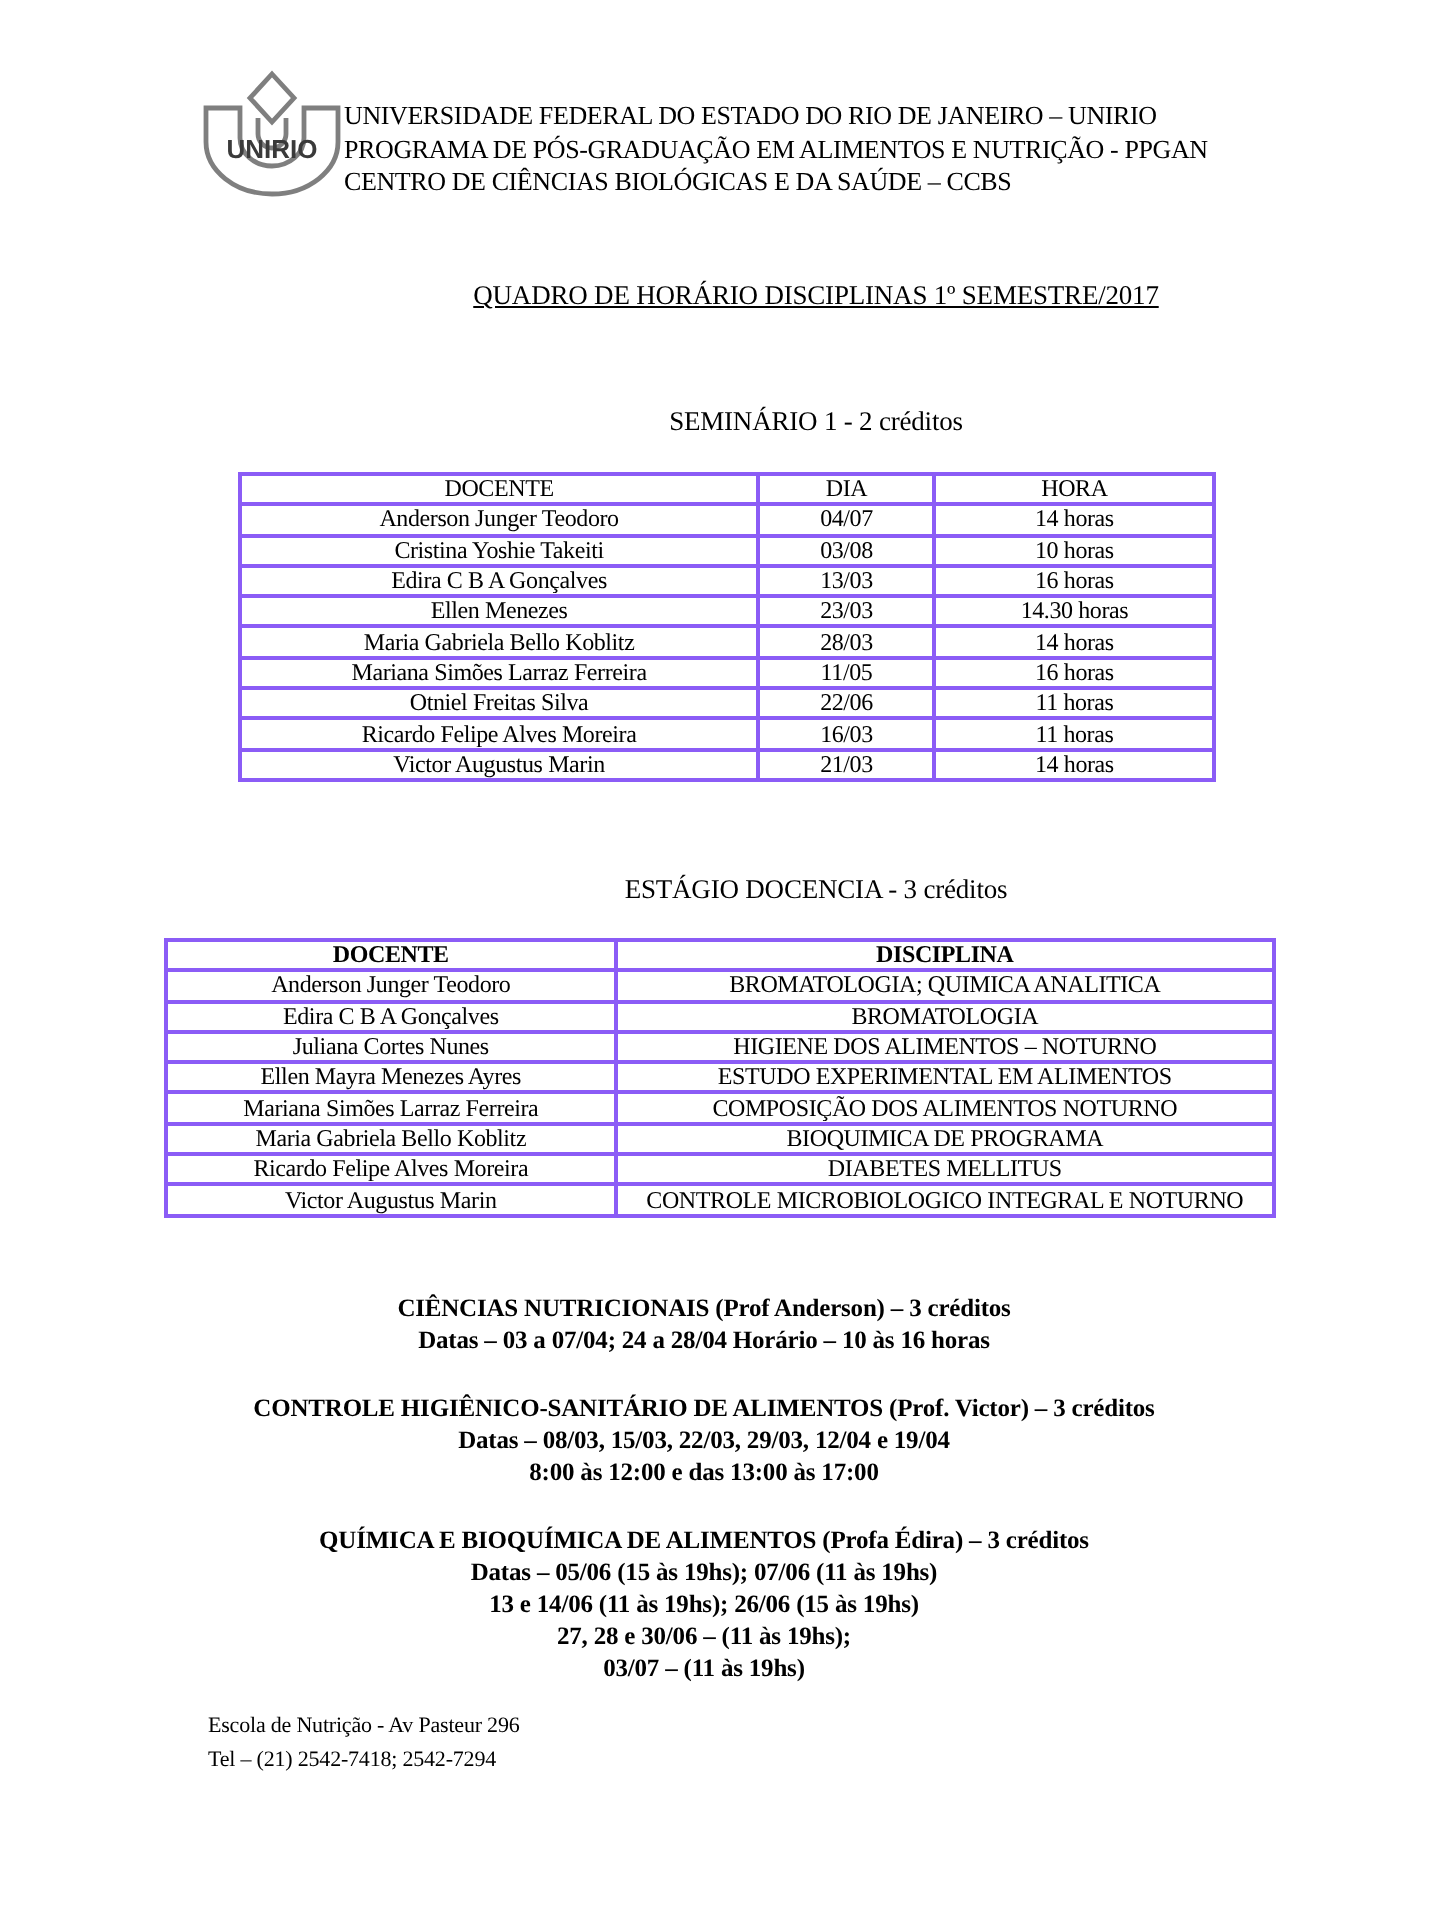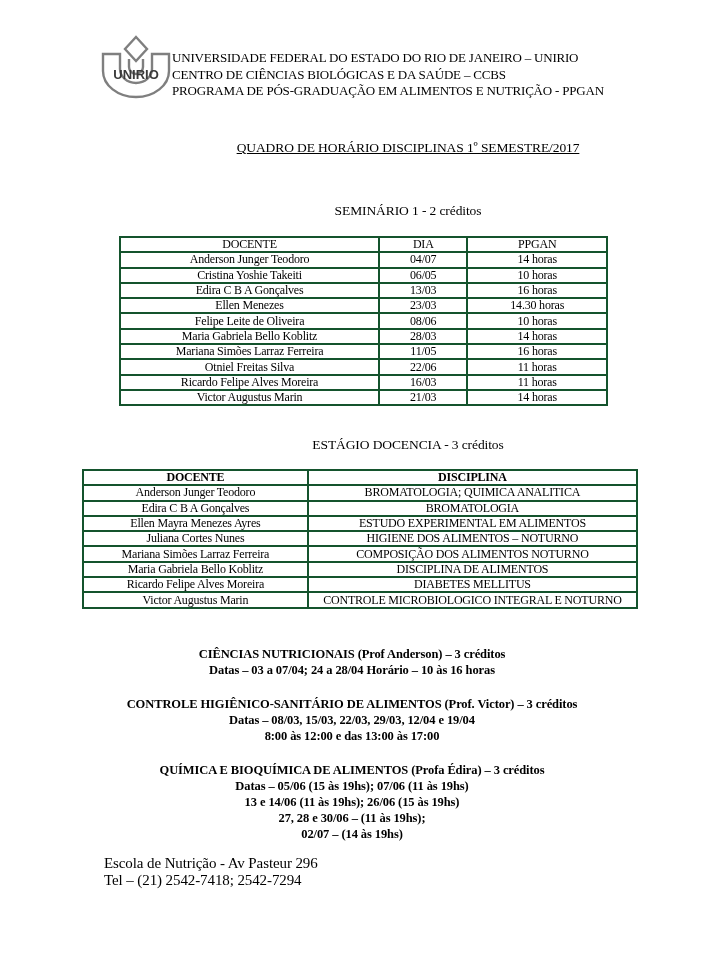--- a/index.html
+++ b/index.html
@@ -23,96 +23,91 @@
   .title{position:absolute;left:0;width:720px;text-align:center;
     font-weight:normal;font-size:13.5px;letter-spacing:-0.1px;padding-left:48px;}
   .title.u{text-decoration:underline;}
   .t-main{top:140px;}
   .t-course{top:172px;}
   .t-seminar{top:203px;}
   .t-estagio{top:437px;}
   
   table{border-collapse:collapse;table-layout:fixed;
     font-size:12px;letter-spacing:-0.2px;}
-  td,th{border:2px solid #14532d;text-align:center;vertical-align:middle;
+  td,th{border:2px solid #8b5cf6;text-align:center;vertical-align:middle;
     padding:0 2px;height:13.3px;line-height:13px;overflow:hidden;}
   th{font-weight:normal;}
   .tbl-seminar{position:absolute;left:119px;top:236px;width:489px;}
   .tbl-estagio{position:absolute;left:82px;top:469px;width:556px;}
   .tbl-estagio th{font-weight:bold;}
   
   .courses{position:absolute;left:0;top:646px;width:704px;
     text-align:center;font-weight:bold;font-size:12.5px;
     line-height:16px;letter-spacing:-0.1px;}
   .course-block{margin-bottom:18px;}
   
   .footer{position:absolute;left:104px;top:855px;
-    font-size:15px;line-height:17px;letter-spacing:-0.1px;}
+    font-size:11px;line-height:17px;letter-spacing:-0.1px;}
 </style>
 </head>
 <body>
 
 <div class="page">
 
   <div class="logo">
     <svg width="80" height="76" viewBox="0 0 80 76">
       <path d="M40 3 L51 15 L40 27 L29 15 Z" fill="#ffffff" stroke="#7f7f7f" stroke-width="2.4"></path>
       <path d="M33 25 v8 a7 7 0 0 0 14 0 v-8" fill="none" stroke="#7f7f7f" stroke-width="2.4"></path>
       <path d="M7 20 h17 v15 a16 14 0 0 0 32 0 V20 h17 v17 a33 26 0 0 1 -66 0 Z" fill="#ffffff" stroke="#7f7f7f" stroke-width="2.4"></path>
       <text x="40" y="45" text-anchor="middle" font-family="Liberation Sans, DejaVu Sans, sans-serif" font-size="13" font-weight="bold" fill="#3a3a3a">UNIRIO</text>
     </svg>
   </div>
 
   <div class="header-text">
     <div>UNIVERSIDADE FEDERAL DO ESTADO DO RIO DE JANEIRO – UNIRIO</div>
+    <div>PROGRAMA DE PÓS-GRADUAÇÃO EM ALIMENTOS E NUTRIÇÃO - PPGAN</div>
     <div>CENTRO DE CIÊNCIAS BIOLÓGICAS E DA SAÚDE – CCBS</div>
-    <div>PROGRAMA DE PÓS-GRADUAÇÃO EM ALIMENTOS E NUTRIÇÃO - PPGAN</div>
   </div>
 
   <div class="title u t-main">QUADRO DE HORÁRIO DISCIPLINAS 1º SEMESTRE/2017</div>
   <div class="title t-seminar">SEMINÁRIO 1 - 2 créditos</div>
 
   <table class="tbl-seminar">
     <colgroup>
         <col style="width:258px">
         <col style="width:88px">
         <col style="width:139px">
       </colgroup>
     <thead>
       <tr>
         <th>DOCENTE</th>
         <th>DIA</th>
-        <th>PPGAN</th>
+        <th>HORA</th>
       </tr>
     </thead>
     <tbody>
         <tr>
           <td>Anderson Junger Teodoro</td>
           <td>04/07</td>
           <td>14 horas</td>
         </tr>
         <tr>
           <td>Cristina Yoshie Takeiti</td>
-          <td>06/05</td>
+          <td>03/08</td>
           <td>10 horas</td>
         </tr>
         <tr>
           <td>Edira C B A Gonçalves</td>
           <td>13/03</td>
           <td>16 horas</td>
         </tr>
         <tr>
           <td>Ellen Menezes</td>
           <td>23/03</td>
           <td>14.30 horas</td>
-        </tr>
-        <tr>
-          <td>Felipe Leite de Oliveira</td>
-          <td>08/06</td>
-          <td>10 horas</td>
         </tr>
         <tr>
           <td>Maria Gabriela Bello Koblitz</td>
           <td>28/03</td>
           <td>14 horas</td>
         </tr>
         <tr>
           <td>Mariana Simões Larraz Ferreira</td>
           <td>11/05</td>
           <td>16 horas</td>
@@ -151,34 +146,34 @@
     <tbody>
         <tr>
           <td>Anderson Junger Teodoro</td>
           <td>BROMATOLOGIA; QUIMICA ANALITICA</td>
         </tr>
         <tr>
           <td>Edira C B A Gonçalves</td>
           <td>BROMATOLOGIA</td>
         </tr>
         <tr>
+          <td>Juliana Cortes Nunes</td>
+          <td>HIGIENE DOS ALIMENTOS – NOTURNO</td>
+        </tr>
+        <tr>
           <td>Ellen Mayra Menezes Ayres</td>
           <td>ESTUDO EXPERIMENTAL EM ALIMENTOS</td>
         </tr>
         <tr>
-          <td>Juliana Cortes Nunes</td>
-          <td>HIGIENE DOS ALIMENTOS – NOTURNO</td>
-        </tr>
-        <tr>
           <td>Mariana Simões Larraz Ferreira</td>
           <td>COMPOSIÇÃO DOS ALIMENTOS NOTURNO</td>
         </tr>
         <tr>
           <td>Maria Gabriela Bello Koblitz</td>
-          <td>DISCIPLINA DE ALIMENTOS</td>
+          <td>BIOQUIMICA DE PROGRAMA</td>
         </tr>
         <tr>
           <td>Ricardo Felipe Alves Moreira</td>
           <td>DIABETES MELLITUS</td>
         </tr>
         <tr>
           <td>Victor Augustus Marin</td>
           <td>CONTROLE MICROBIOLOGICO INTEGRAL E NOTURNO</td>
         </tr>
       </tbody>
@@ -192,21 +187,21 @@
     <div class="course-block">
       <div>CONTROLE HIGIÊNICO-SANITÁRIO DE ALIMENTOS (Prof. Victor) – 3 créditos</div>
       <div>Datas – 08/03, 15/03, 22/03, 29/03, 12/04 e 19/04</div>
       <div>8:00 às 12:00 e das 13:00 às 17:00</div>
     </div>
     <div class="course-block">
       <div>QUÍMICA E BIOQUÍMICA DE ALIMENTOS (Profa Édira) – 3 créditos</div>
       <div>Datas – 05/06 (15 às 19hs); 07/06 (11 às 19hs)</div>
       <div>13 e 14/06 (11 às 19hs); 26/06 (15 às 19hs)</div>
       <div>27, 28 e 30/06 – (11 às 19hs);</div>
-      <div>02/07 – (14 às 19hs)</div>
+      <div>03/07 – (11 às 19hs)</div>
     </div>
   </div>
 
   <div class="footer">
     <div>Escola de Nutrição - Av Pasteur 296</div>
     <div>Tel – (21) 2542-7418; 2542-7294</div>
   </div>
 
 </div>
 

